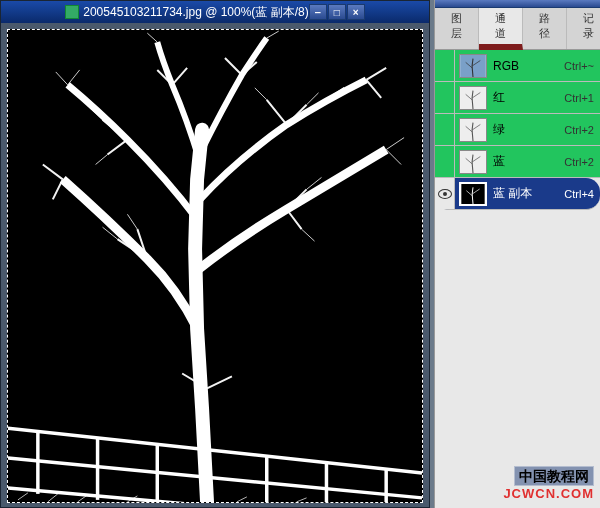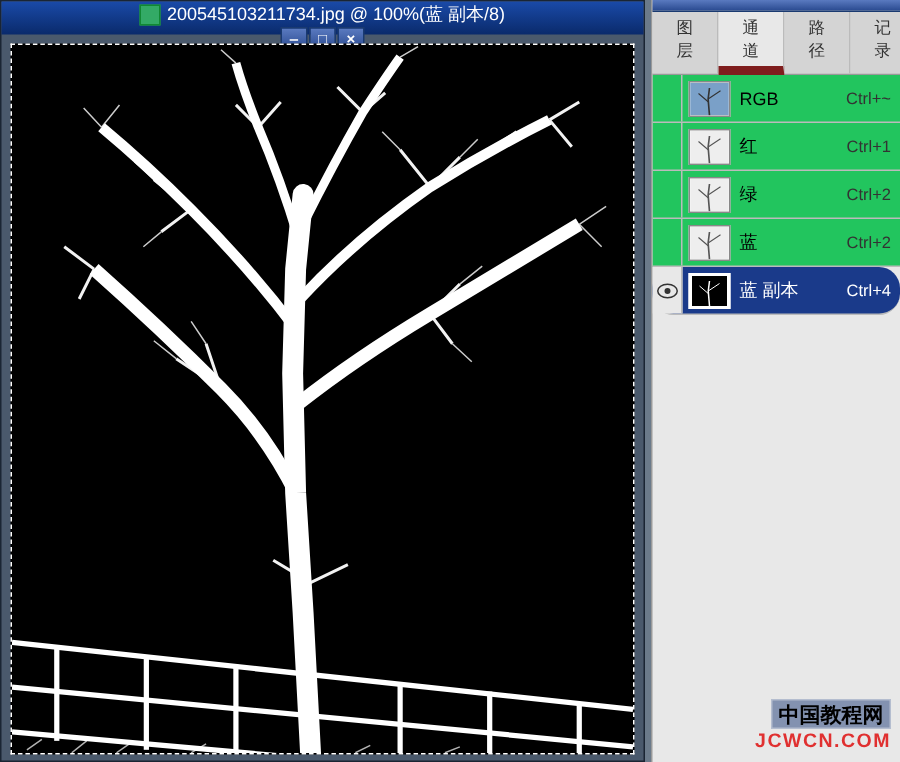--- a/index.html
+++ b/index.html
@@ -21,22 +21,21 @@
     background: #4a596c;
     border: 1px solid #1a2533;
   }
   .titlebar {
     height: 22px;
     background: linear-gradient(to bottom, #1a4aa8, #0a2a6b);
     display: flex;
     align-items: center;
     padding: 0 4px;
     color: #fff;
-    justify-content: flex-start;
-    flex-direction: column;
+    justify-content: center;
   }
   .titlebar-left { display: flex; align-items: center; gap: 4px; }
   .doc-icon {
     width: 14px; height: 14px;
     background: #3a6; border: 1px solid #183;
   }
   .win-controls { display: flex; gap: 1px; }
   .win-btn {
     width: 18px; height: 16px;
     background: linear-gradient(#5a7ac0, #2a4a90);

